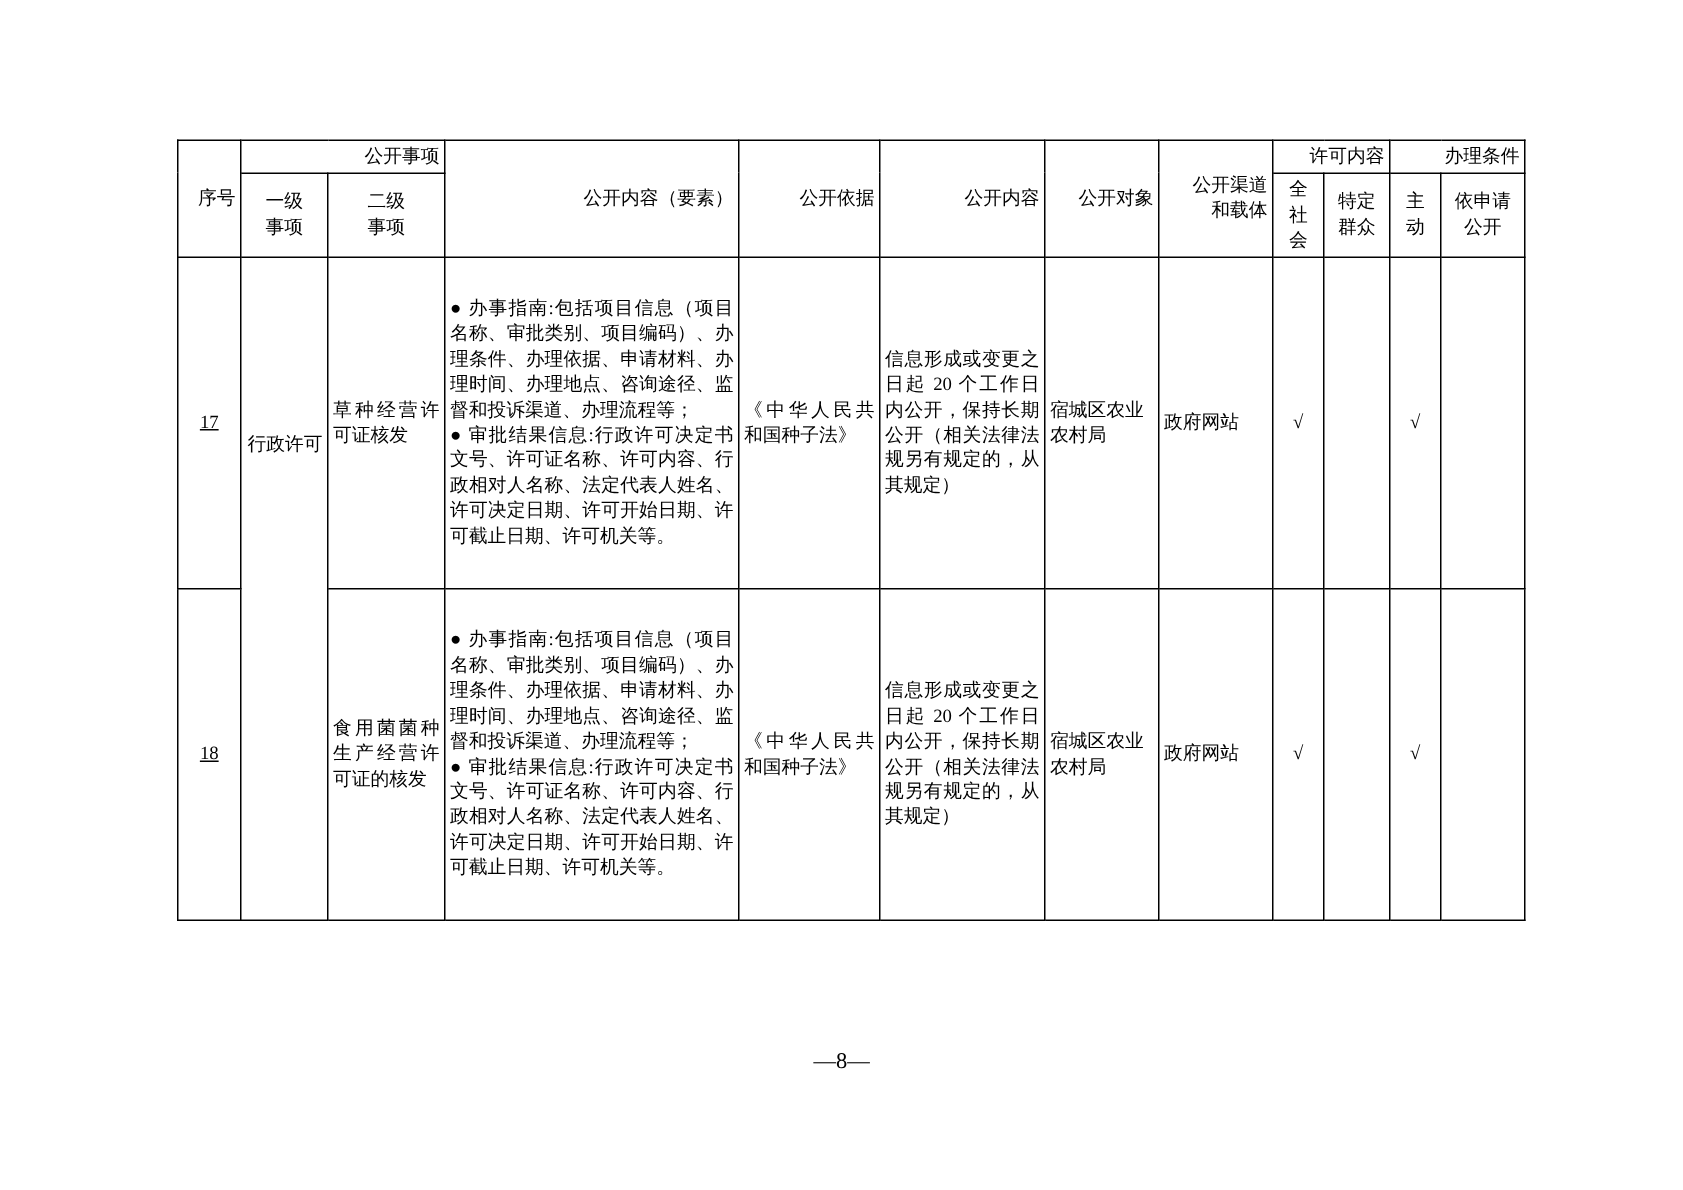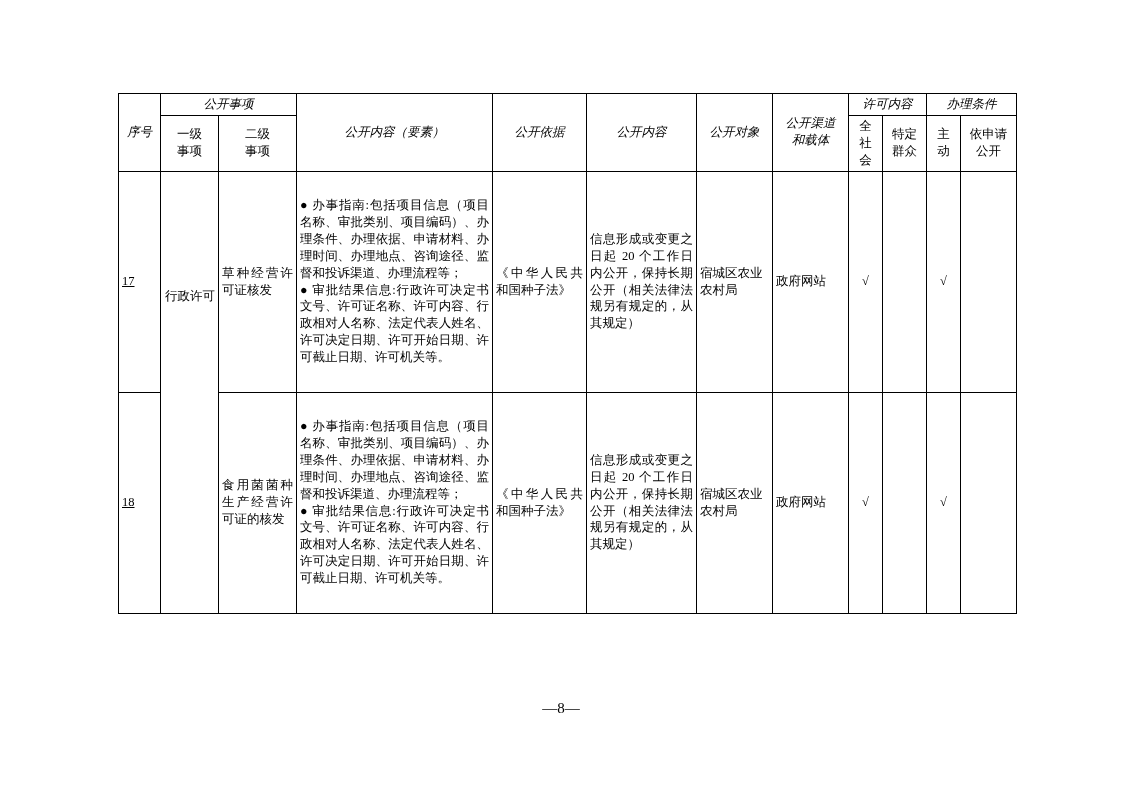--- a/index.html
+++ b/index.html
@@ -34,24 +34,23 @@
   table.doc-table td, table.doc-table th {
     border: 1px solid #000000;
     padding: 2px 3px;
     vertical-align: middle;
     font-weight: normal;
     font-size: 12.5px;
     line-height: 1.35;
   }
   
   .hdr {
-    text-align: center;
+    text-align: right;
     font-size: 14px;
     line-height: 1.25;
-    font-style: italic;
   }
   .hdr-small {
     text-align: center;
     font-size: 13.5px;
     line-height: 1.2;
   }
   .col-seq { width: 42px; }
   .col-lv1 { width: 58px; }
   .col-lv2 { width: 78px; }
   .col-content { width: 196px; }
@@ -92,21 +91,21 @@
     text-align: right;
     font-size: 12.5px;
     line-height: 1.3;
     padding: 0;
   }
   .lv1-inner {
     display: block;
     transform: translateY(-96px);
   }
   .seq-cell {
-    text-align: left;
+    text-align: center;
     font-size: 13px;
     text-decoration: underline;
   }
 </style>
 </head>
 <body>
 
 <div class="page">
 
   <div class="table-wrap">

